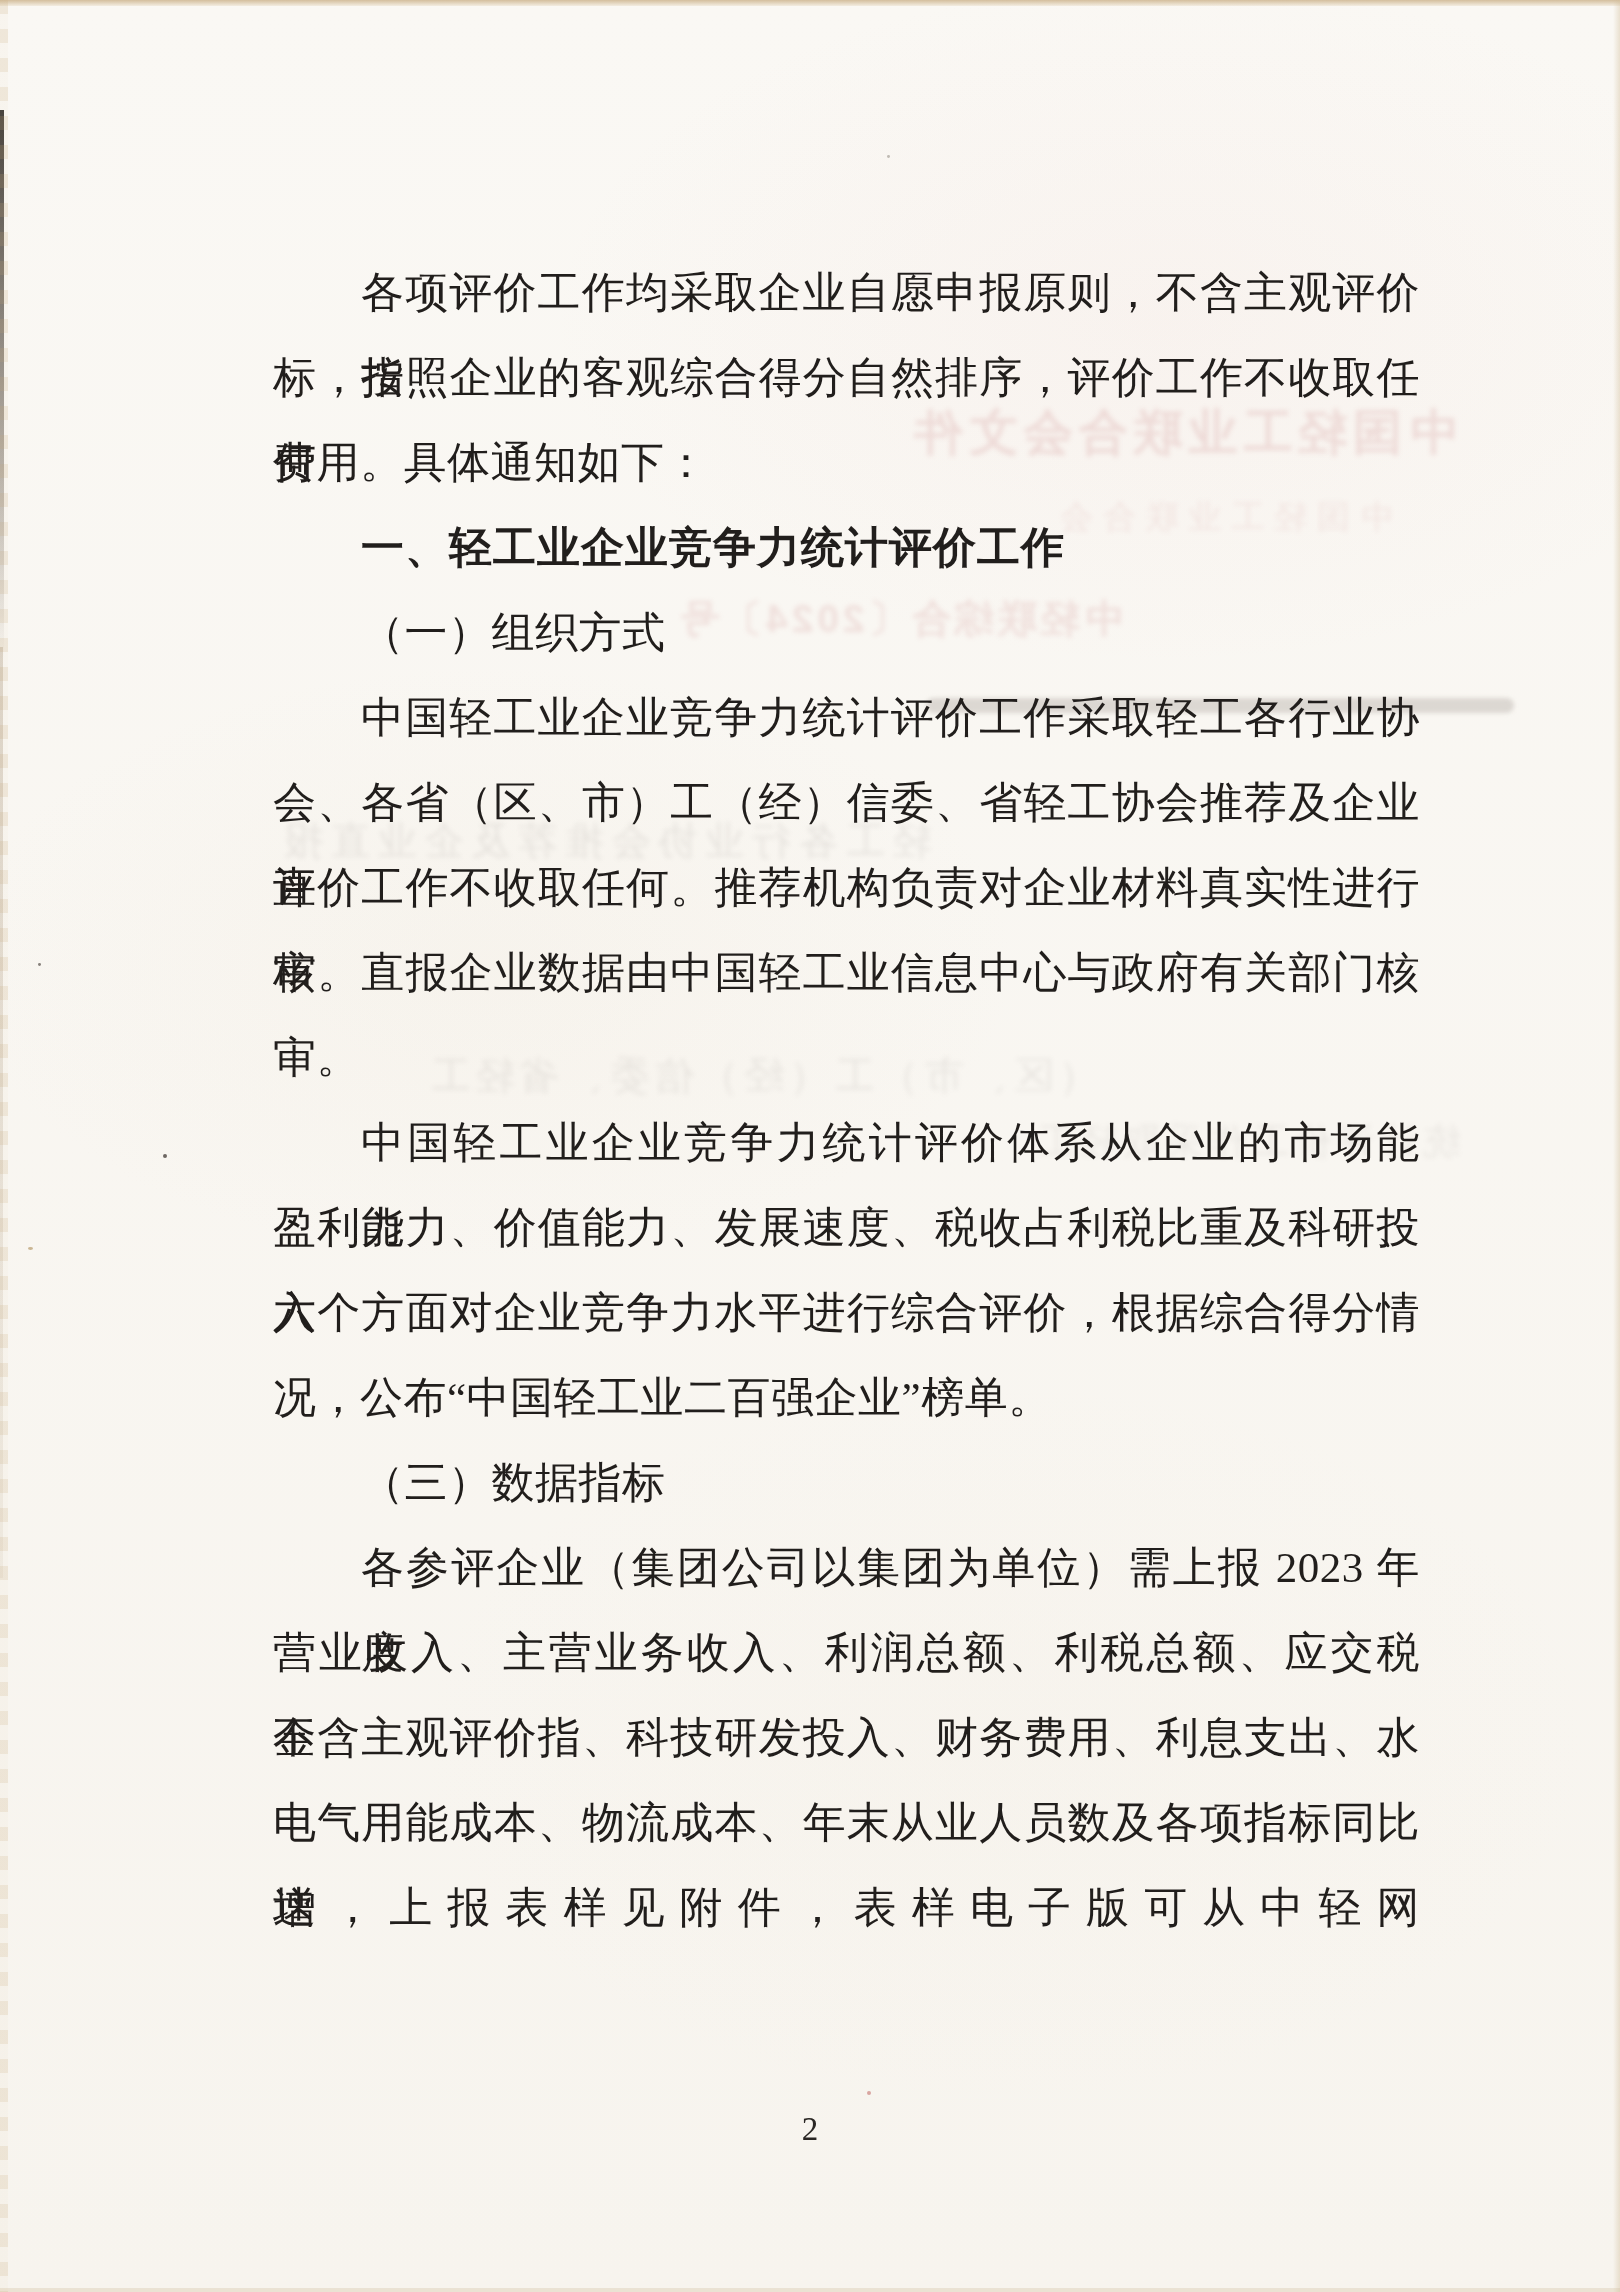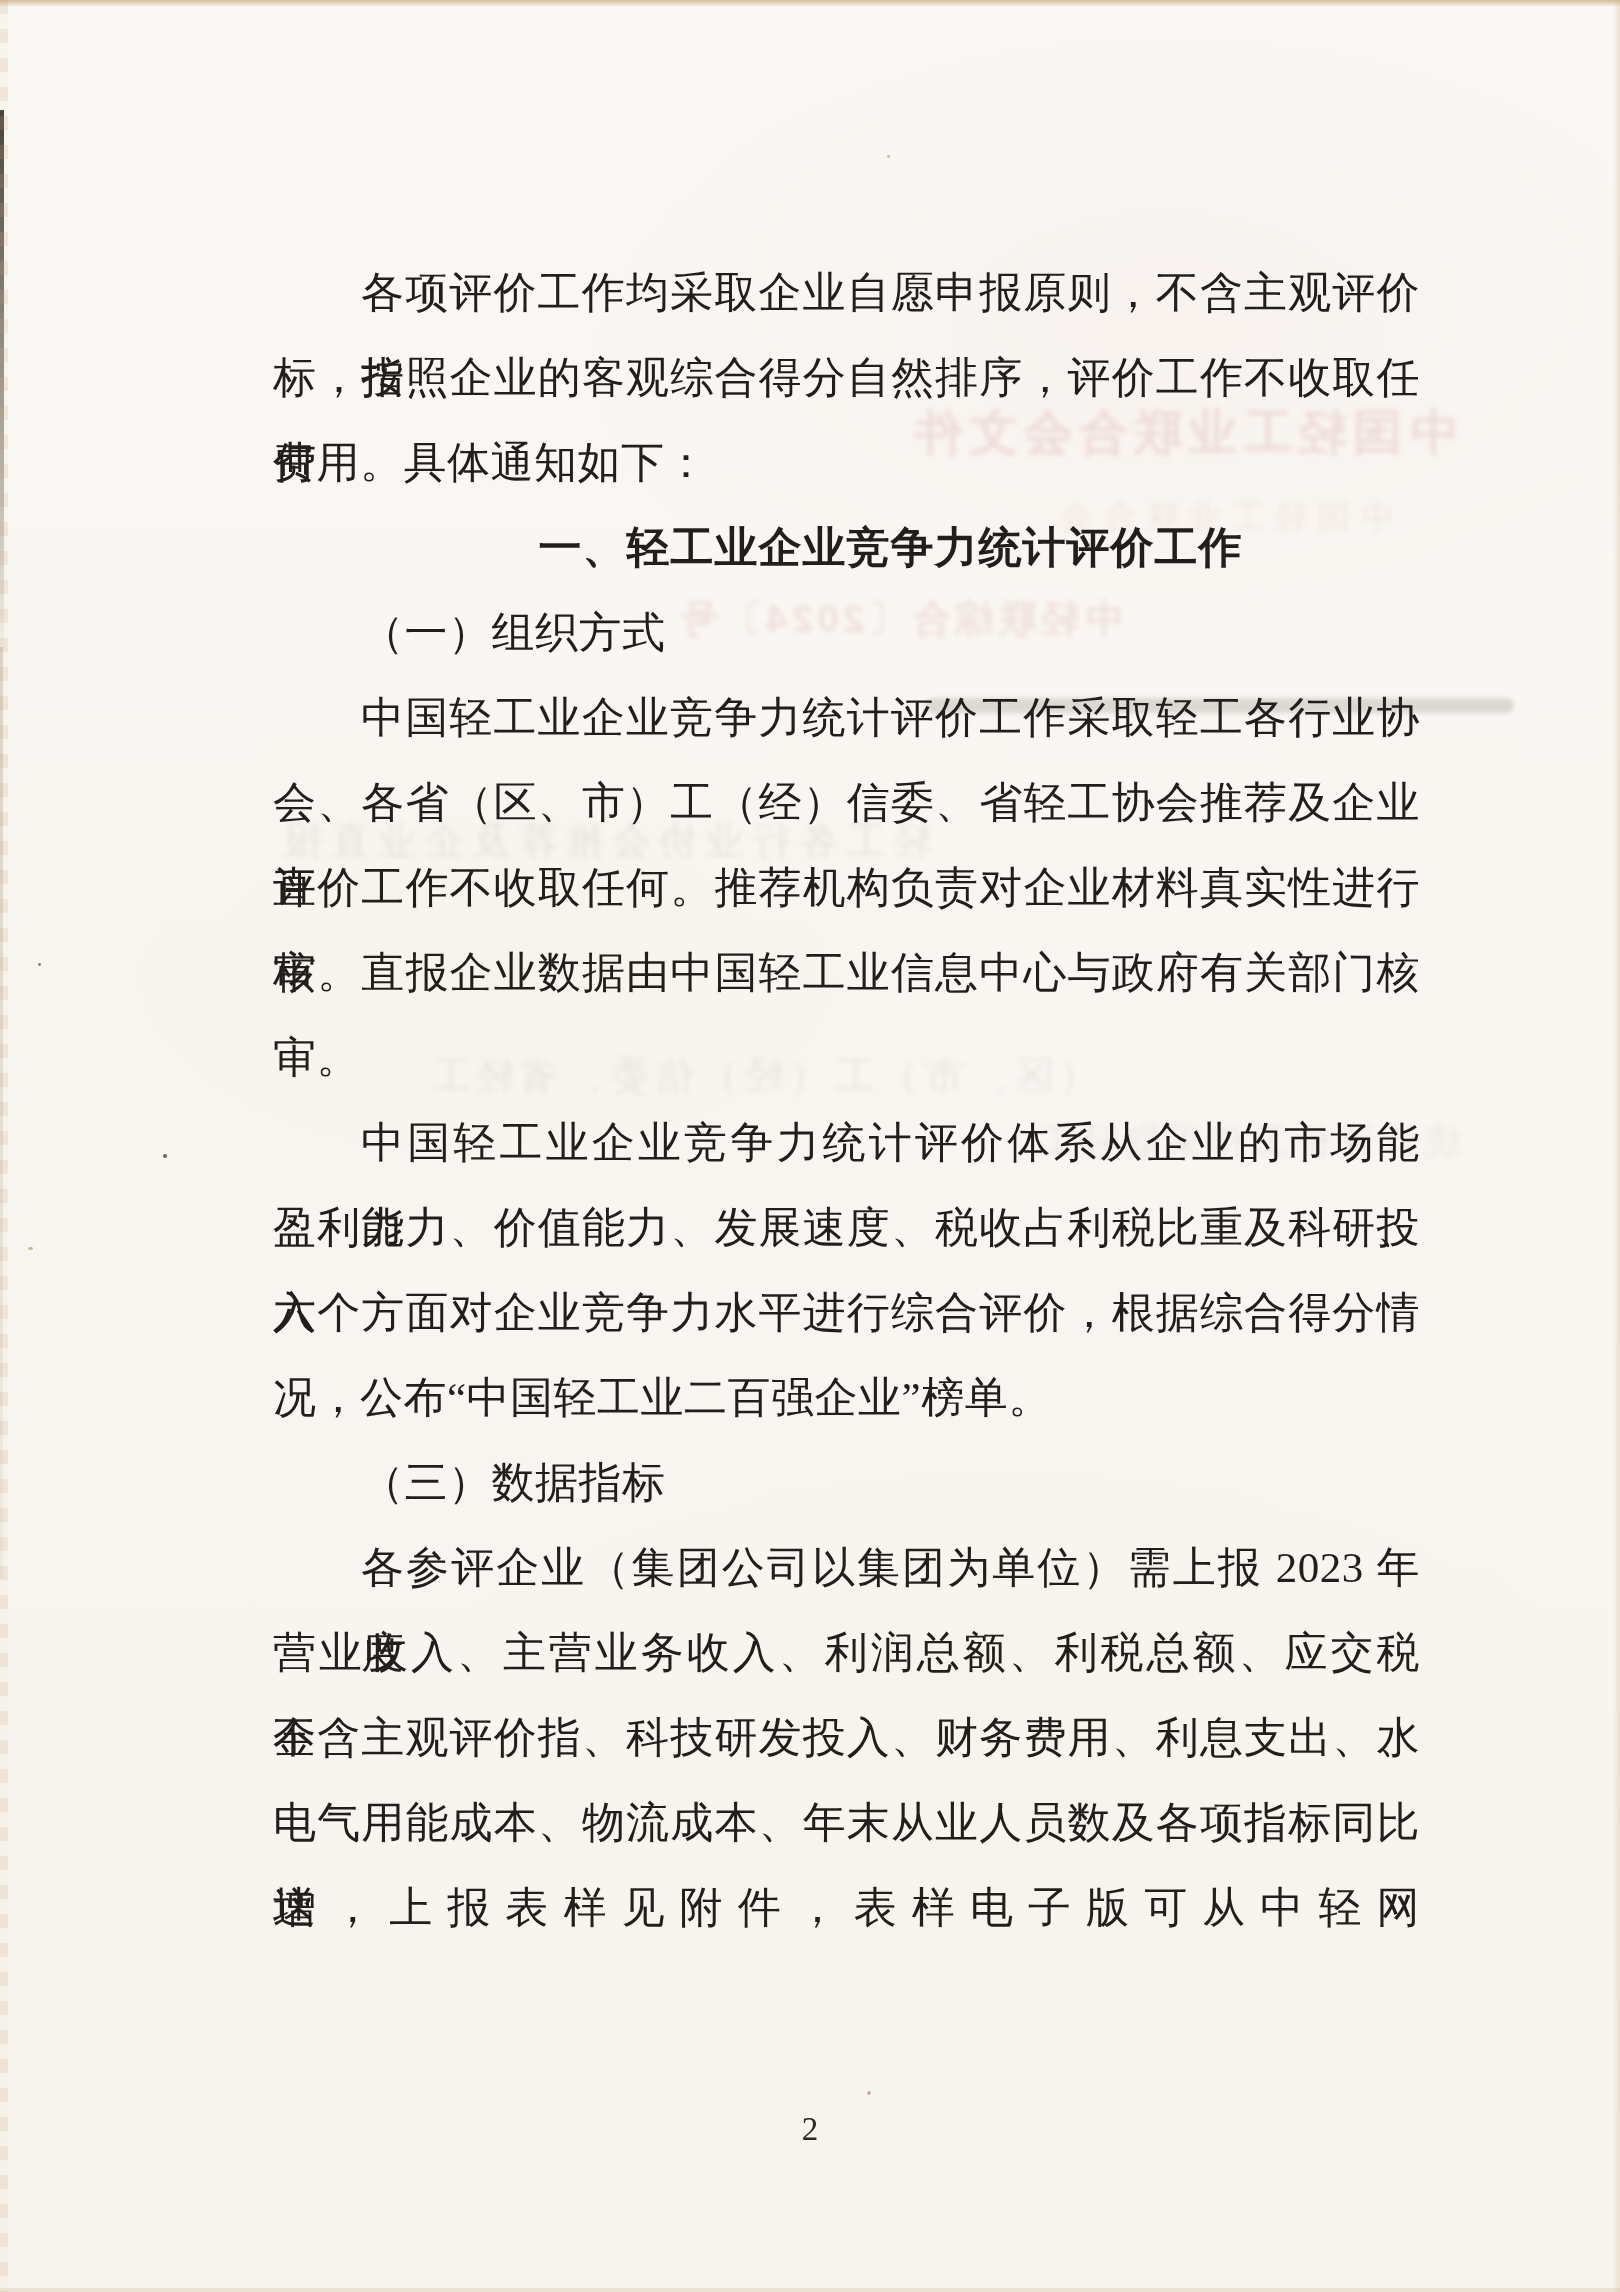--- a/index.html
+++ b/index.html
@@ -26,21 +26,20 @@
     white-space:normal;
     letter-spacing:0.5px;
     text-rendering:optimizeLegibility;
   }
   .line.indent{padding-left:88px;}
   .line.fill{text-align:justify; text-align-last:justify; text-justify:inter-character;}
   .line.heading{
     font-family:"Liberation Sans", sans-serif;
     font-weight:700;
     letter-spacing:1px;
-    text-align:center;
   }
   .pagenum{
     position:absolute; left:0; top:2103px; width:1620px;
     text-align:center; font-size:33px; line-height:53px;
     color:#2a2724; font-family:"Liberation Serif", serif;
   }
   
   .bleed{
     position:absolute;
     transform:scaleX(-1);

